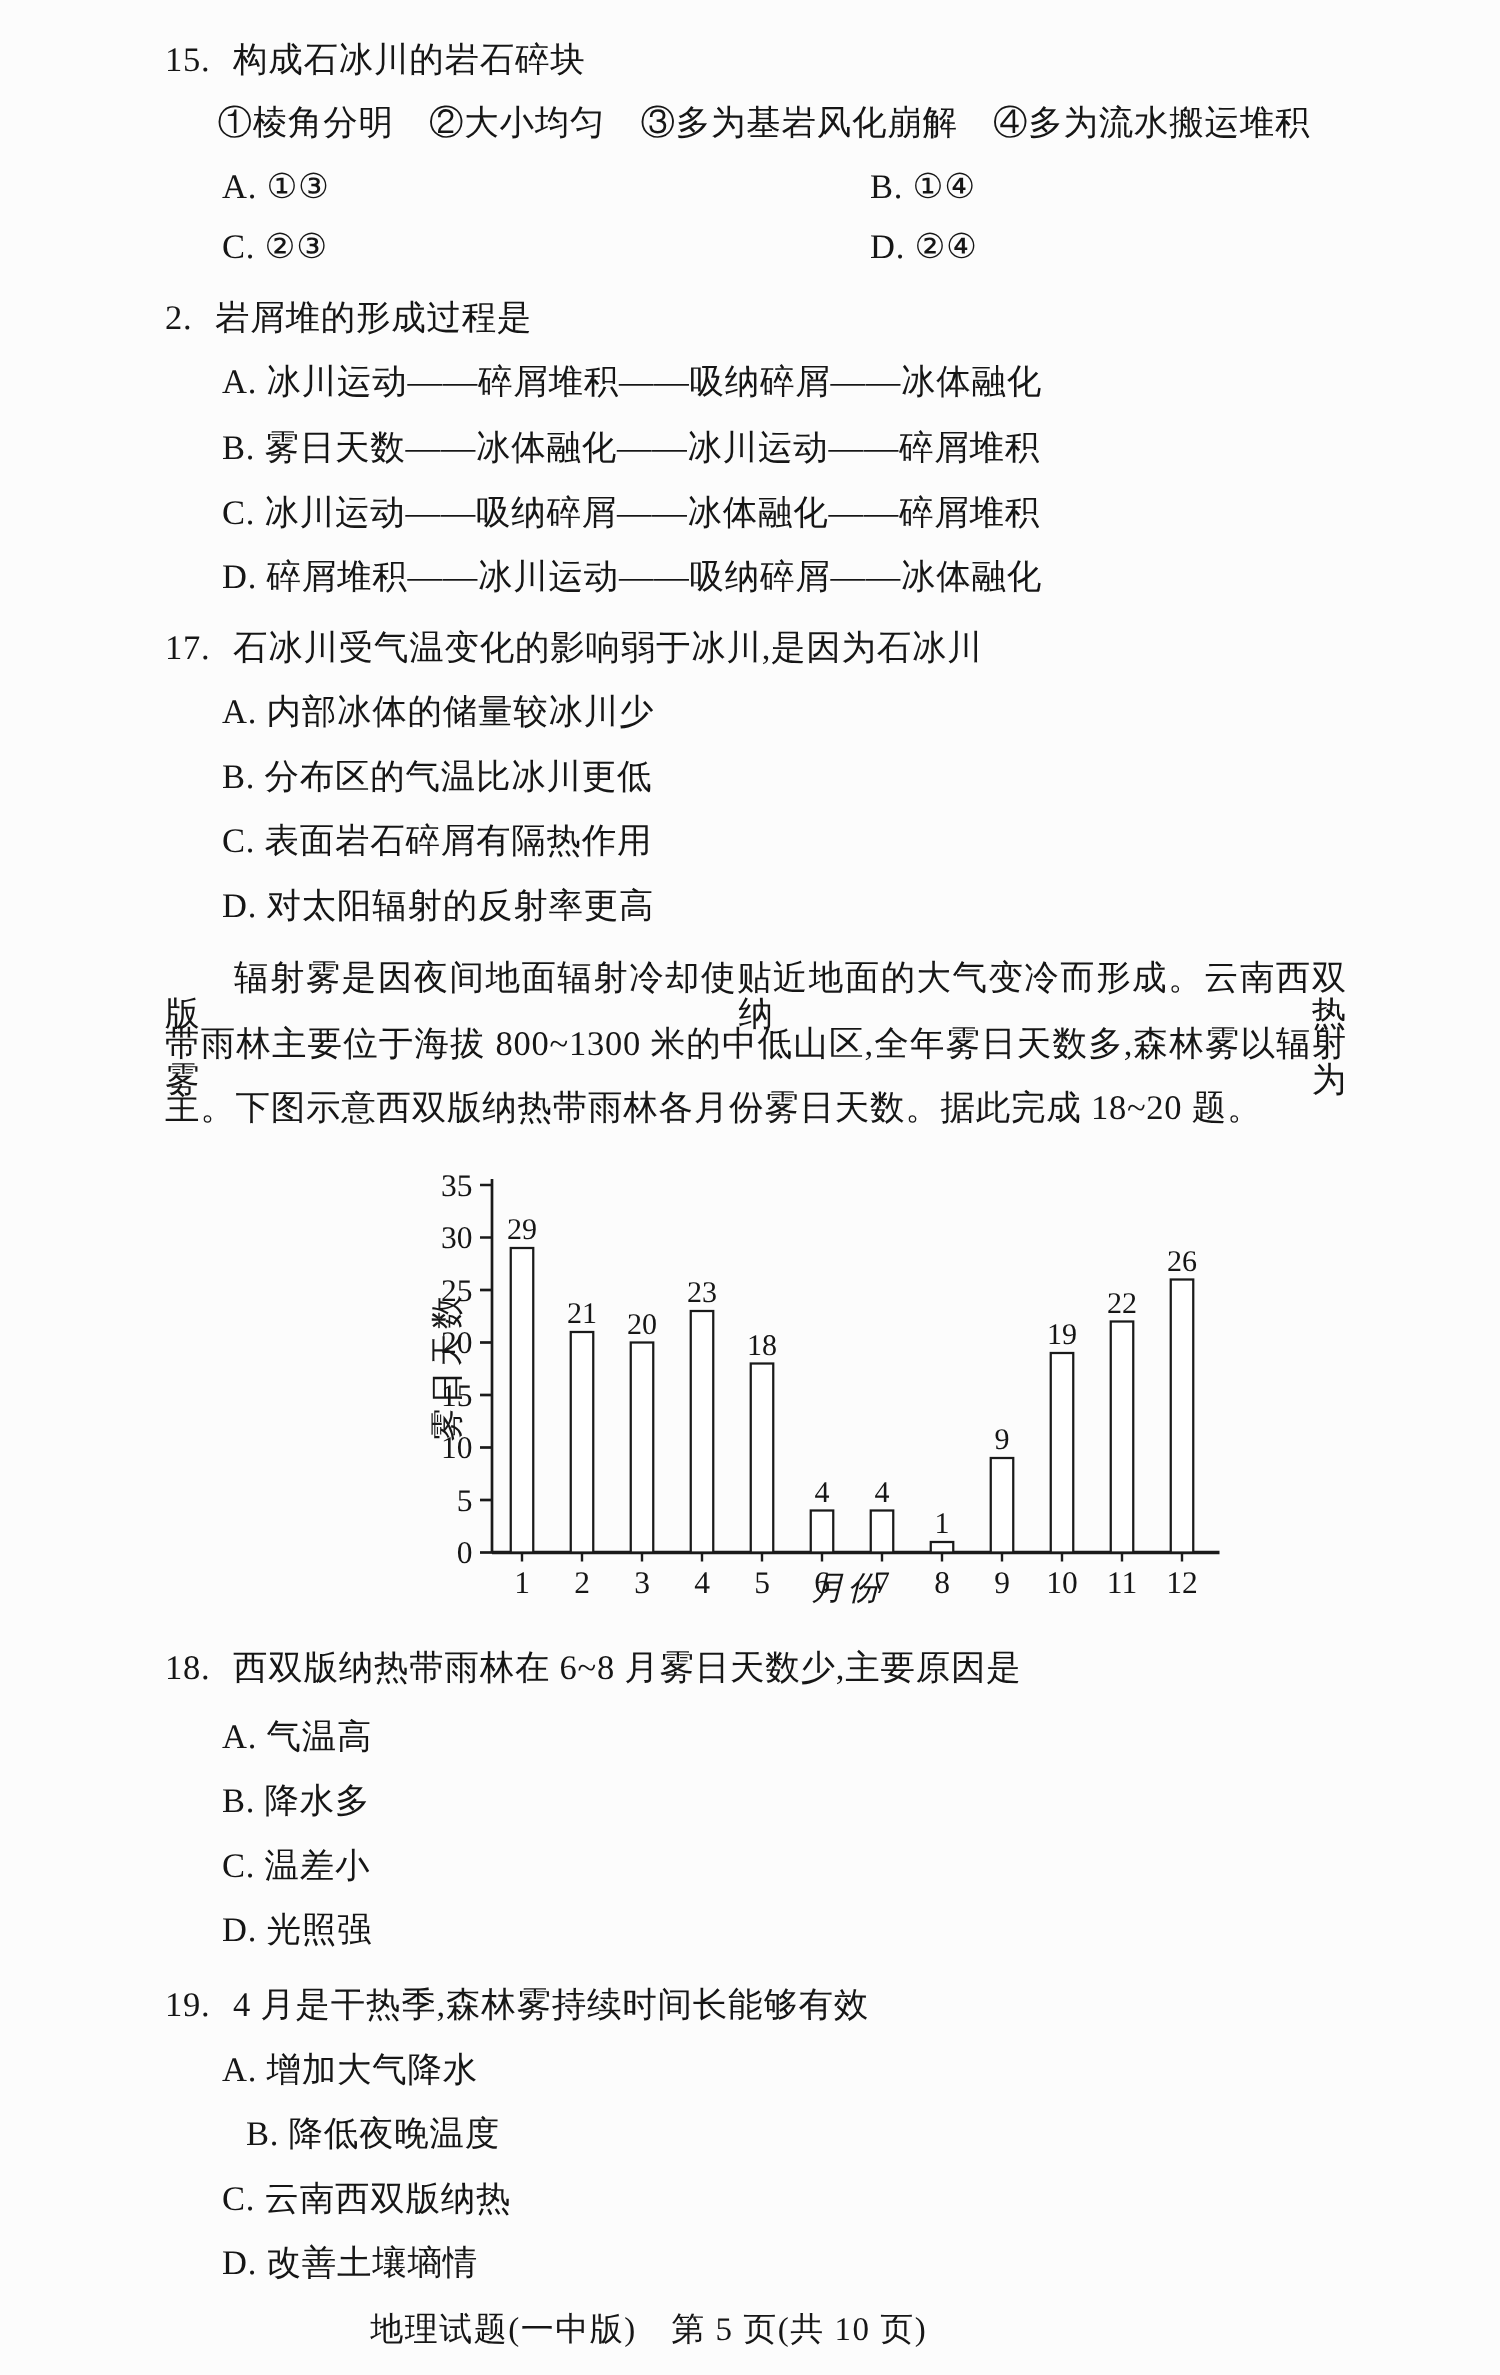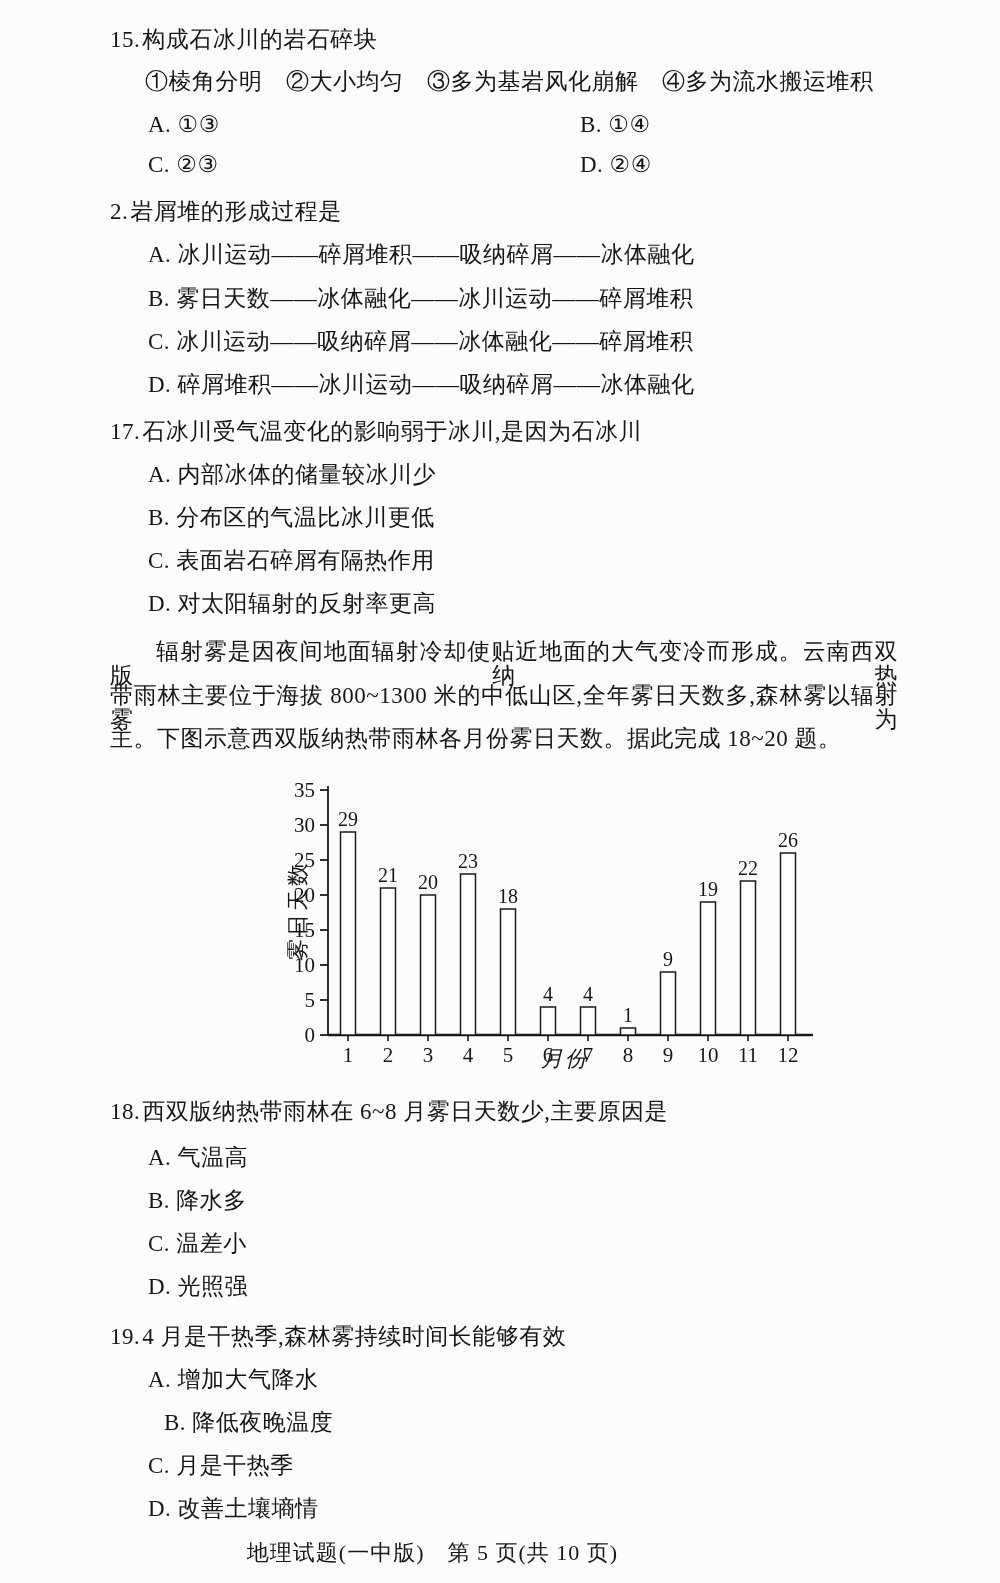--- a/index.html
+++ b/index.html
@@ -11,21 +11,21 @@
     color:#161616;
     overflow:hidden;
   }
   .t{
     position:absolute;
     font-size:23px;
     line-height:29px;
     white-space:nowrap;
     letter-spacing:0.5px;
   }
-  .num{margin-right:2px;font-family:Liberation Serif, serif;}
+  .num{margin-right:15px;font-family:Liberation Serif, serif;}
   .pline{
     position:absolute;
     left:110px;
     width:788px;
     font-size:23px;
     line-height:24px;
     letter-spacing:0.5px;
     text-align:justify;
     text-align-last:justify;
   }
@@ -164,16 +164,16 @@
 
 <div class="t" style="left:110px;top:1097px"><span class="num">18.</span><span>西双版纳热带雨林在 6~8 月雾日天数少,主要原因是</span></div>
 <div class="t" style="left:148px;top:1143px">A. 气温高</div>
 <div class="t" style="left:148px;top:1186px">B. 降水多</div>
 <div class="t" style="left:148px;top:1229px">C. 温差小</div>
 <div class="t" style="left:148px;top:1272px">D. 光照强</div>
 
 <div class="t" style="left:110px;top:1322px"><span class="num">19.</span><span>4 月是干热季,森林雾持续时间长能够有效</span></div>
 <div class="t" style="left:148px;top:1365px">A. 增加大气降水</div>
 <div class="t" style="left:164px;top:1408px">B. 降低夜晚温度</div>
-<div class="t" style="left:148px;top:1451px">C. 月是干热季</div>
+<div class="t" style="left:148px;top:1451px">C. 云南西双版纳热</div>
 <div class="t" style="left:148px;top:1494px">D. 改善土壤墒情</div>
 
 <div class="footer">地理试题(一中版)　第 5 页(共 10 页)</div>
 
 </body></html>

